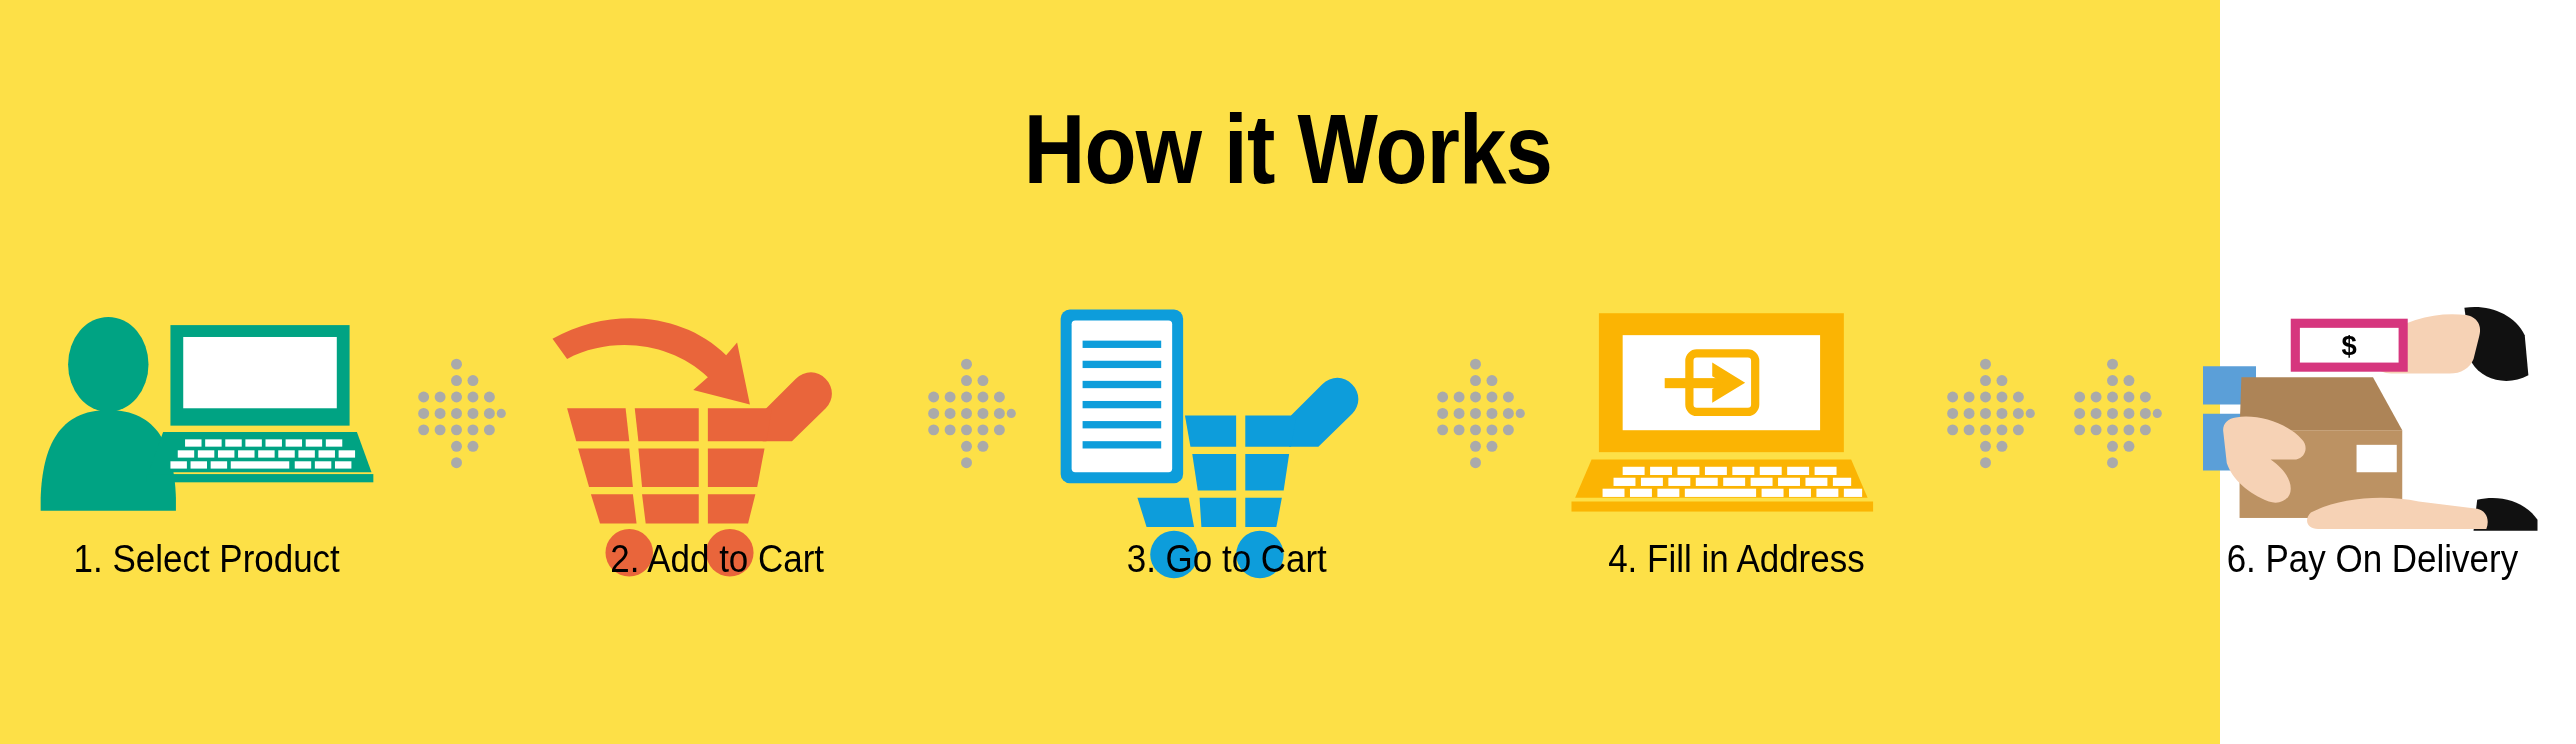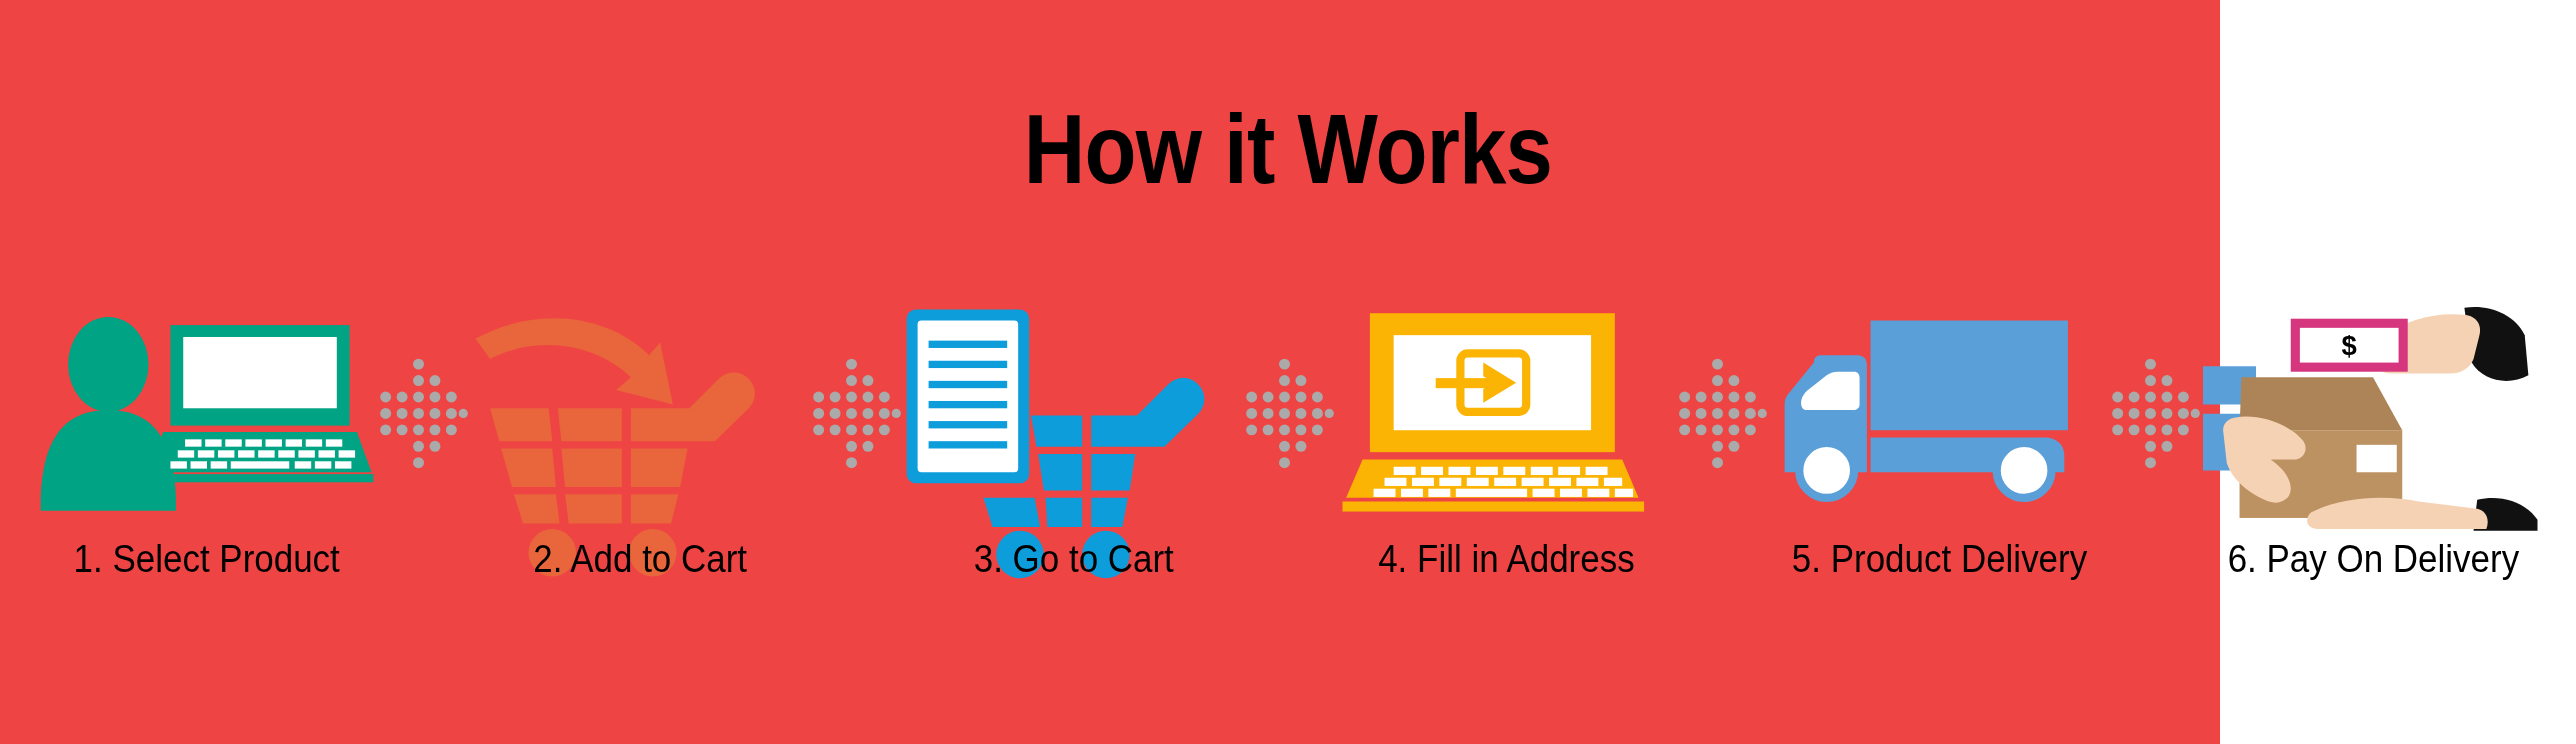--- a/index.html
+++ b/index.html
@@ -12,21 +12,21 @@
     width: 2576px;
     height: 745px;
     font-family: "Liberation Sans", sans-serif;
     overflow: hidden;
   }
 
   .infographic {
     position: relative;
     width: 2220px;
     height: 745px;
-    background: #ef4444;
+    background: #fde047;
   }
 
   
   .title {
     position: absolute;
     top: 99px;
     left: 0;
     width: 2576px;
     text-align: center;
     font-family: "Liberation Sans Narrow", "Liberation Sans", sans-serif;
@@ -369,43 +369,20 @@
             <circle cx="40" cy="82" r="6"></circle>
           <circle cx="58" cy="82" r="6"></circle>
             <circle cx="76" cy="82" r="6"></circle>
           <circle cx="40" cy="100" r="6"></circle>
             <circle cx="58" cy="100" r="6"></circle>
           <circle cx="40" cy="118" r="6"></circle>
         </g>
       </svg>
     </div>
 
-    <div class="step">
-      <div class="step-art">
-        <svg width="340" height="229" viewBox="0 0 372 250" xmlns="http://www.w3.org/2000/svg">
-          <g fill="#5B9FD8">
-
-            <rect x="110" y="20" width="216" height="120"></rect>
-
-            <path d="M110 148 L 300 148 C 314 148 322 156 322 168 L 322 186 L 110 186 Z"></path>
-
-            <path d="M48 66 C 48 60 52 58 56 58 L 96 58 C 102 58 106 62 106 68 L 106 186
-                     L 16 186 L 16 112 C 16 106 18 102 22 98 Z"></path>
-
-            <path d="M34 110 C 34 104 38 98 44 94 L 62 80 C 66 77 70 76 74 76 L 92 76
-                     C 96 76 98 79 98 83 L 98 112 C 98 116 95 118 91 118 L 40 118
-                     C 36 118 34 115 34 110 Z" fill="#ffffff"></path>
-          </g>
-
-          <circle cx="62" cy="184" r="30" fill="#ffffff" stroke="#5B9FD8" stroke-width="9"></circle>
-          <circle cx="278" cy="184" r="30" fill="#ffffff" stroke="#5B9FD8" stroke-width="9"></circle>
-        </svg>
-      </div>
-      <div class="step-label">5. Product Delivery</div>
-    </div>
 
     <div class="sep">
       <svg width="84" height="84" viewBox="0 0 92 92" xmlns="http://www.w3.org/2000/svg">
         <g fill="#AAAAAA">
           <circle cx="40" cy="10" r="6"></circle>
           <circle cx="40" cy="28" r="6"></circle>
             <circle cx="58" cy="28" r="6"></circle>
           <circle cx="4" cy="46" r="6"></circle>
             <circle cx="22" cy="46" r="6"></circle>
             <circle cx="40" cy="46" r="6"></circle>

